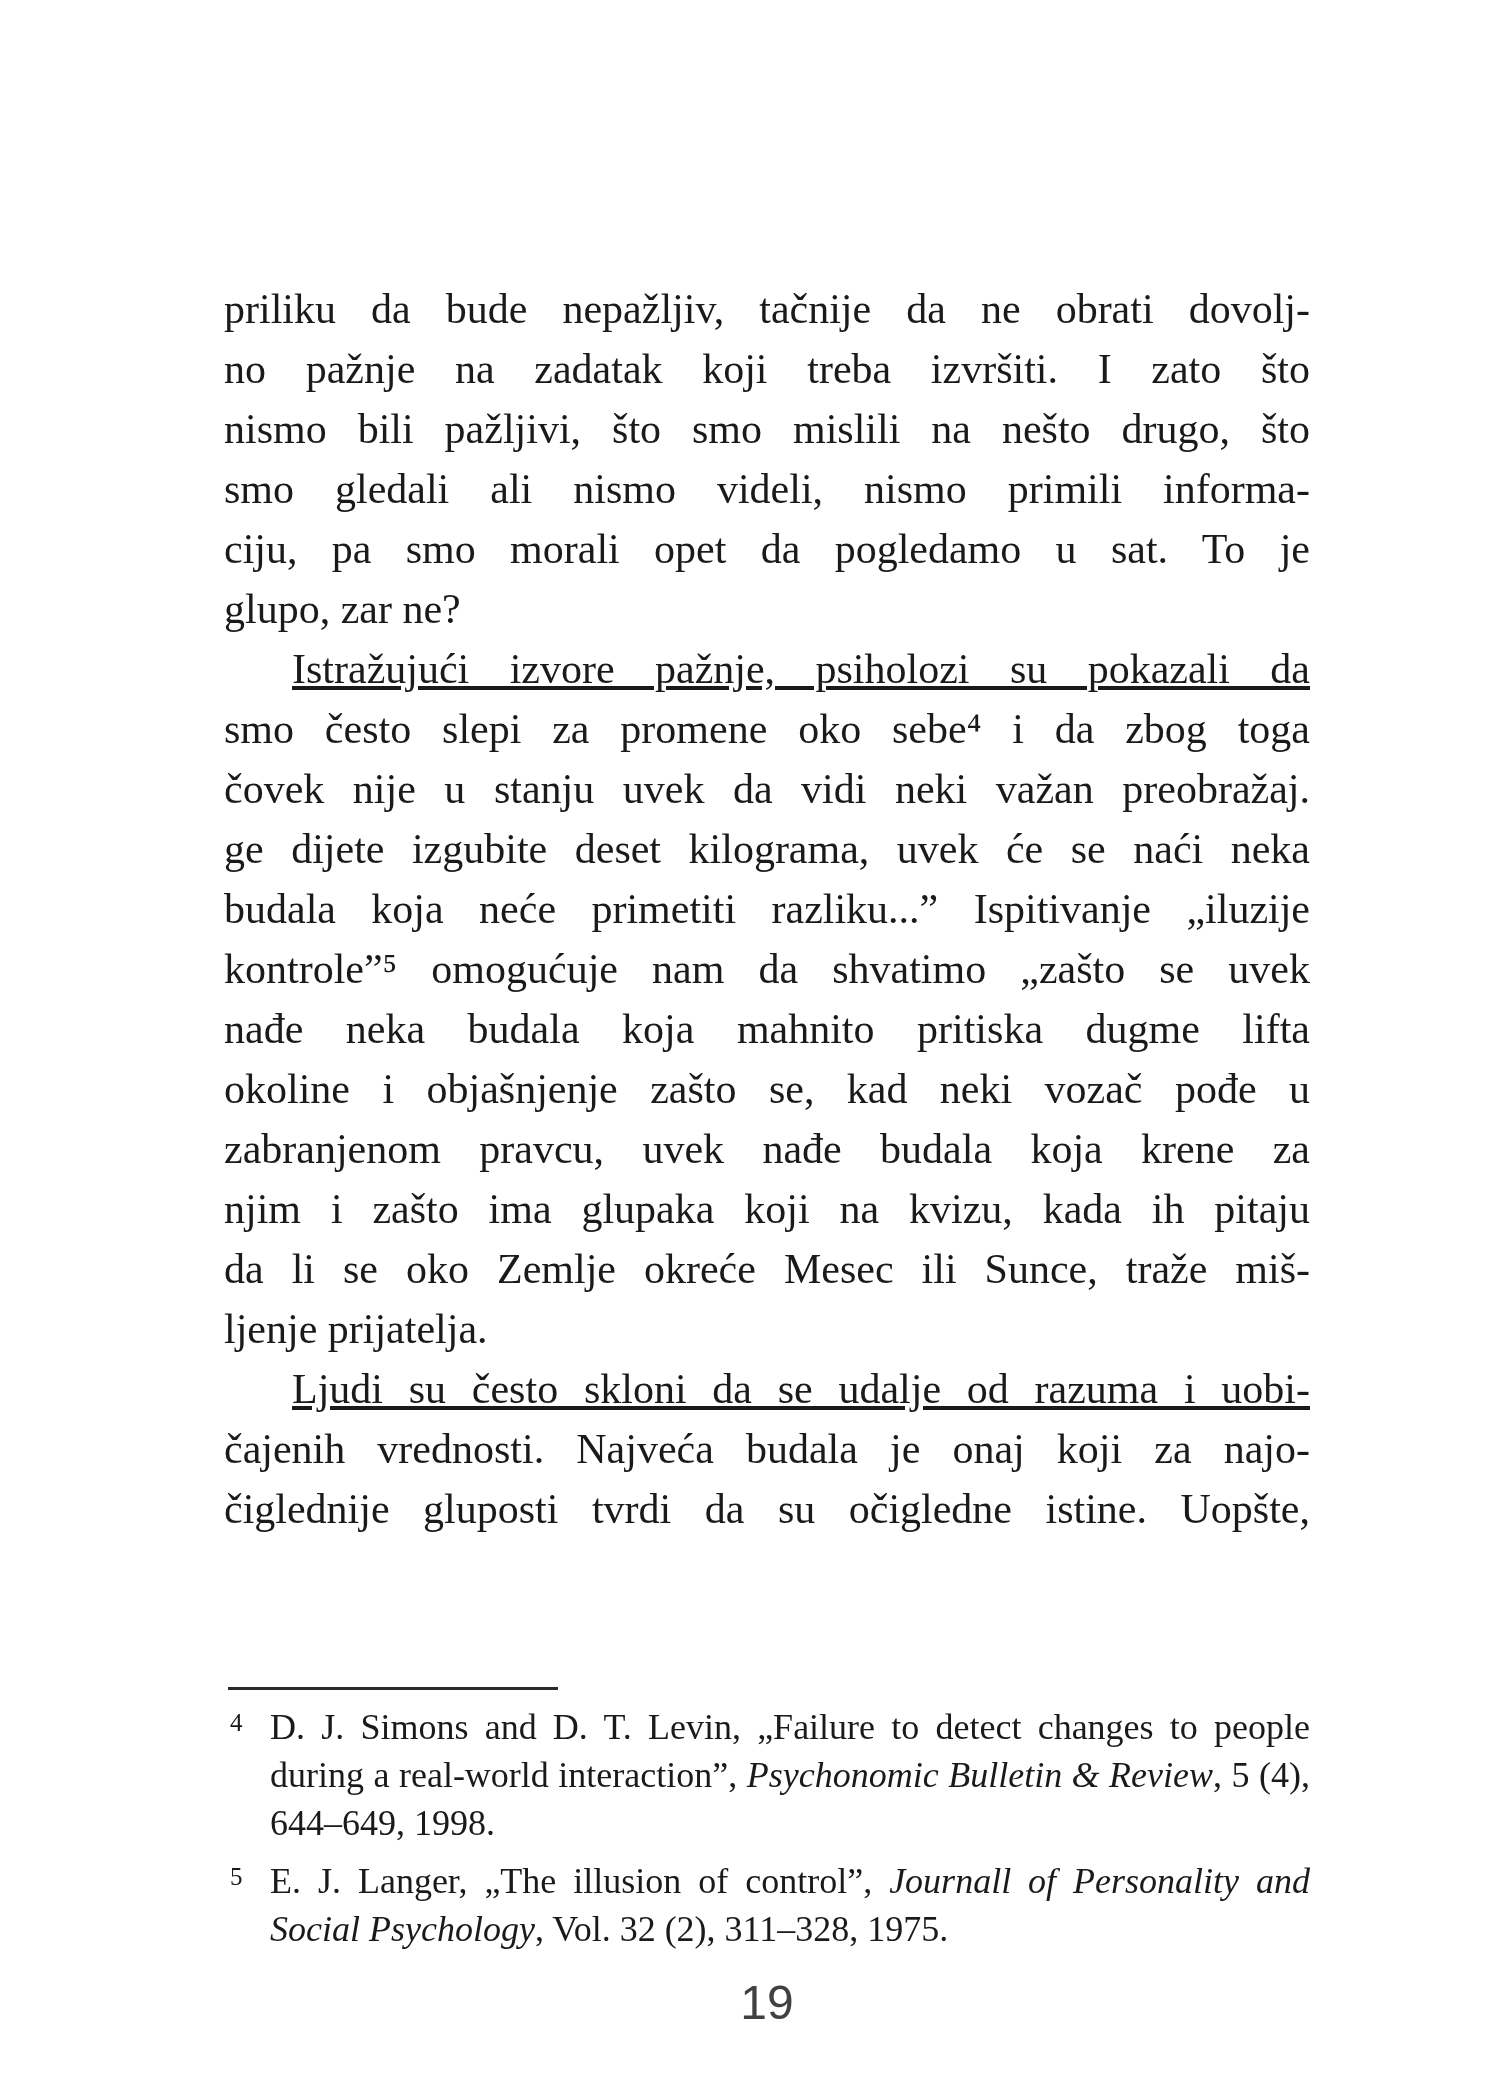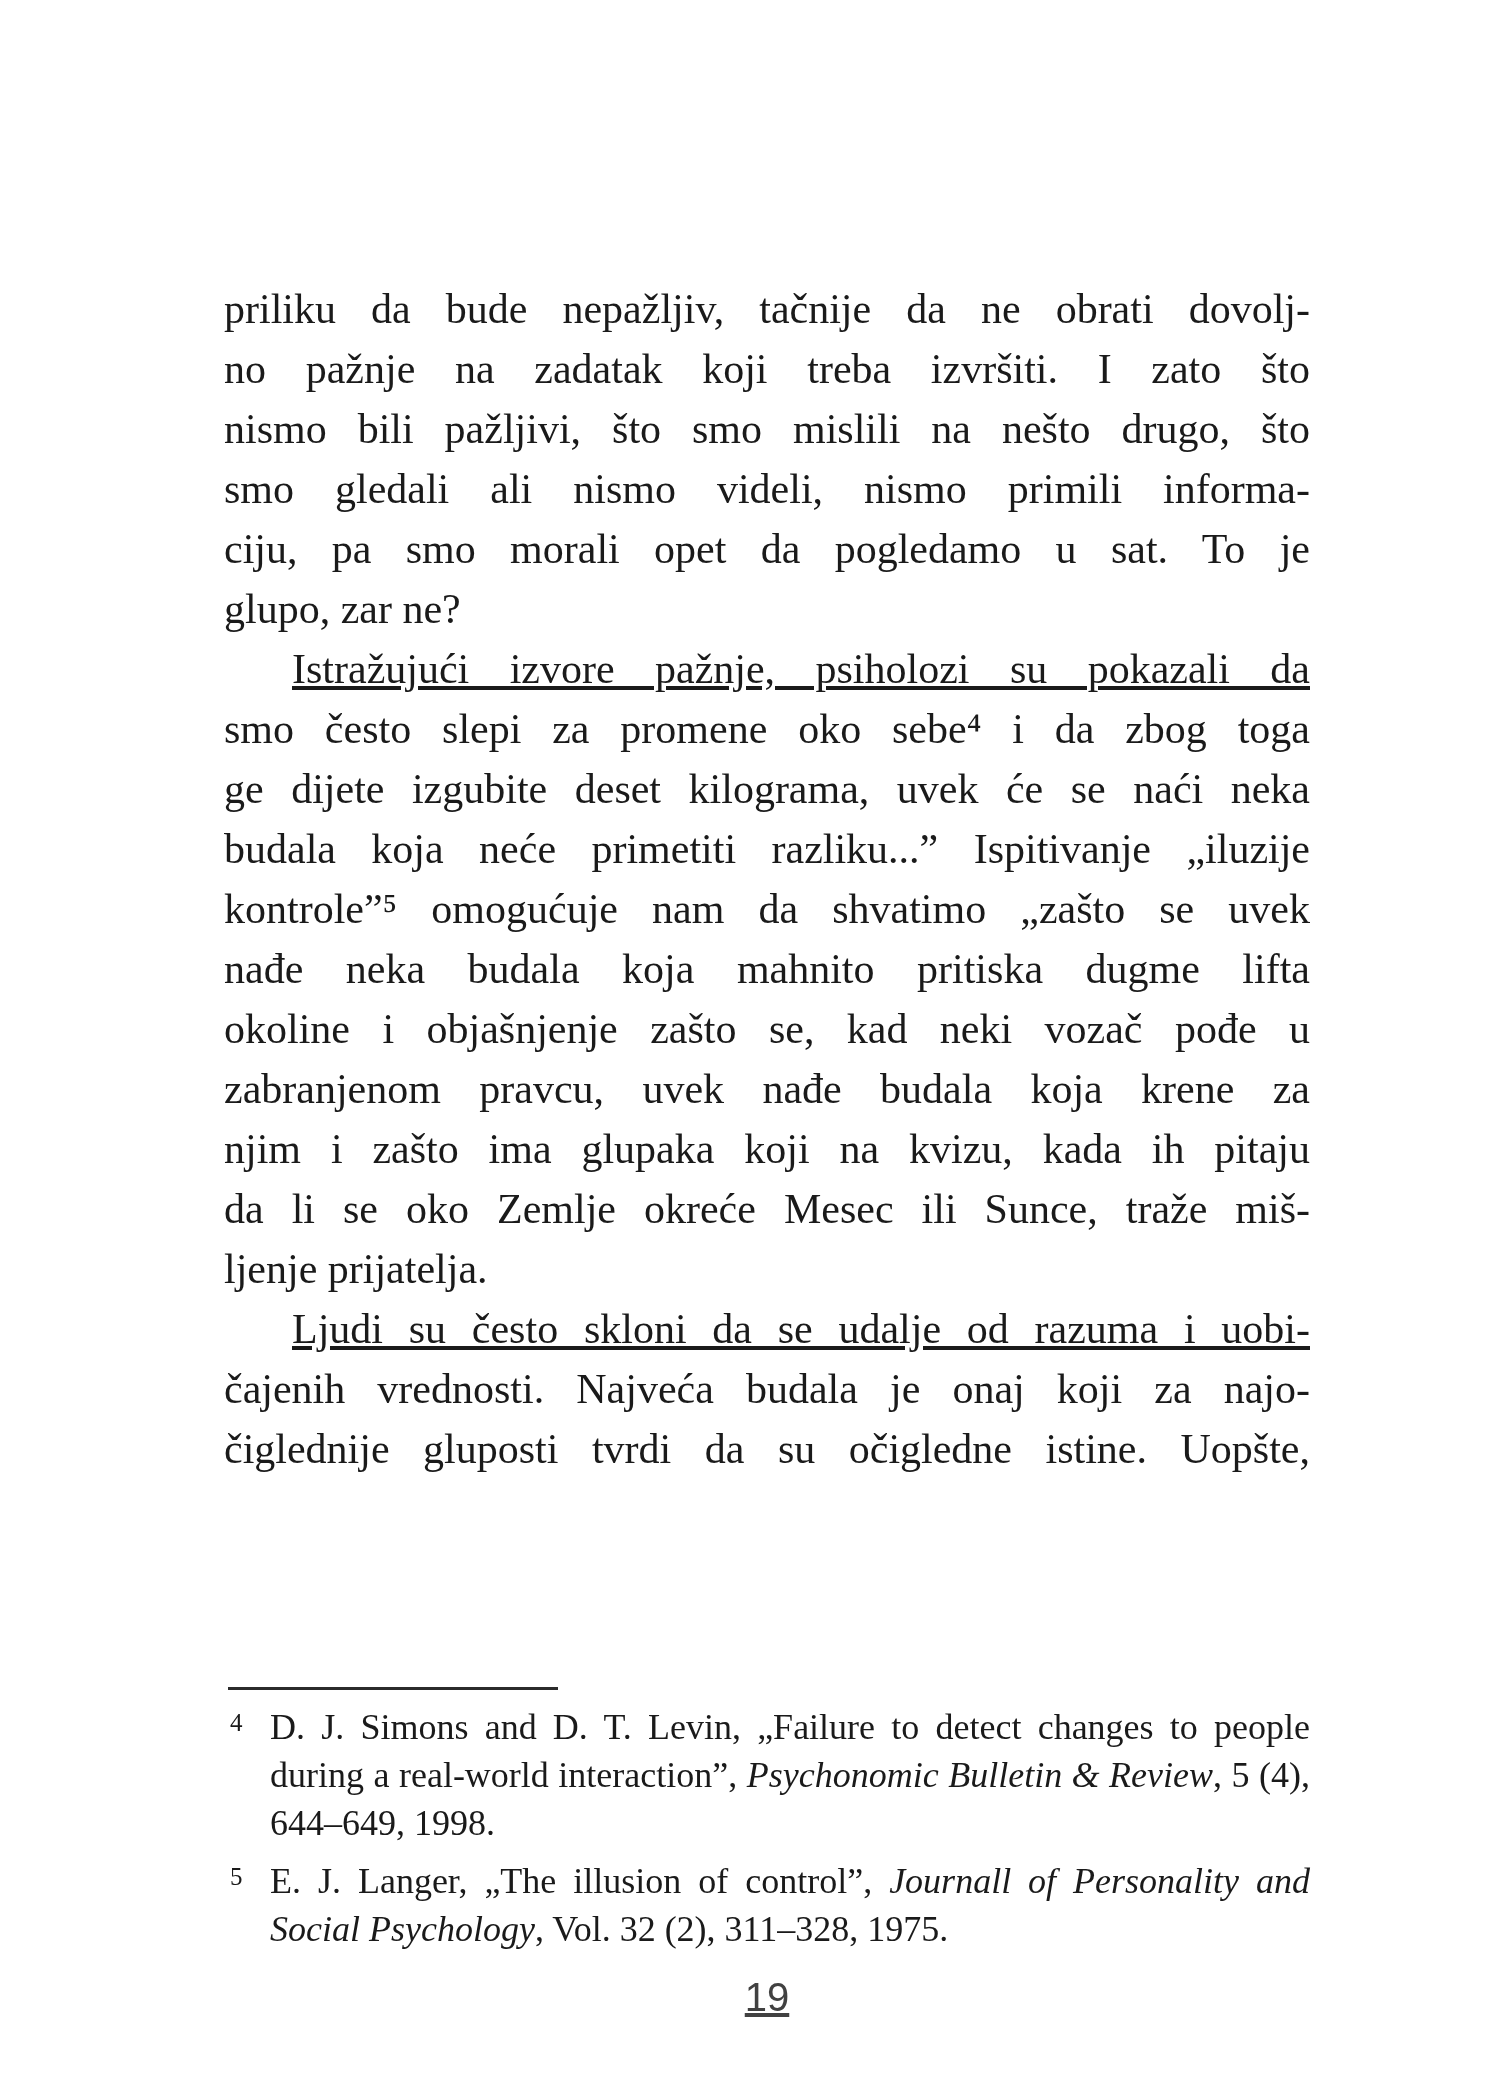--- a/index.html
+++ b/index.html
@@ -59,39 +59,39 @@
     font-size: 25px;
   }
   .italic { font-style: italic; }
   .page-number {
     position: absolute;
     left: 224px;
     top: 1952px;
     width: 1086px;
     text-align: center;
     font-family: "Liberation Sans", "DejaVu Sans", sans-serif;
-    font-size: 40px;
+    font-size: 48px;
     color: #414141;
-    text-decoration: underline;
   }
 </style>
 </head>
 <body>
 
 <div class="page">
 
   <div class="text-block">
     <div class="bline">priliku da bude nepažljiv, tačnije da ne obrati dovolj-</div>
     <div class="bline">no pažnje na zadatak koji treba izvršiti. I zato što</div>
     <div class="bline">nismo bili pažljivi, što smo mislili na nešto drugo, što</div>
     <div class="bline">smo gledali ali nismo videli, nismo primili informa-</div>
     <div class="bline">ciju, pa smo morali opet da pogledamo u sat. To je</div>
     <div class="bline last">glupo, zar ne?</div>
     <div class="bline indent">Istražujući izvore pažnje, psiholozi su pokazali da</div>
     <div class="bline">smo često slepi za promene oko sebe⁴ i da zbog toga</div>
+    <div class="bline">čovek nije u stanju uvek da vidi neki važan preobražaj.</div>
     <div class="bline">ge dijete izgubite deset kilograma, uvek će se naći neka</div>
     <div class="bline">budala koja neće primetiti razliku...” Ispitivanje „iluzije</div>
     <div class="bline">kontrole”⁵ omogućuje nam da shvatimo „zašto se uvek</div>
     <div class="bline">nađe neka budala koja mahnito pritiska dugme lifta</div>
     <div class="bline">okoline i objašnjenje zašto se, kad neki vozač pođe u</div>
     <div class="bline">zabranjenom pravcu, uvek nađe budala koja krene za</div>
     <div class="bline">njim i zašto ima glupaka koji na kvizu, kada ih pitaju</div>
     <div class="bline">da li se oko Zemlje okreće Mesec ili Sunce, traže miš-</div>
     <div class="bline last">ljenje prijatelja.</div>
     <div class="bline indent">Ljudi su često skloni da se udalje od razuma i uobi-</div>

